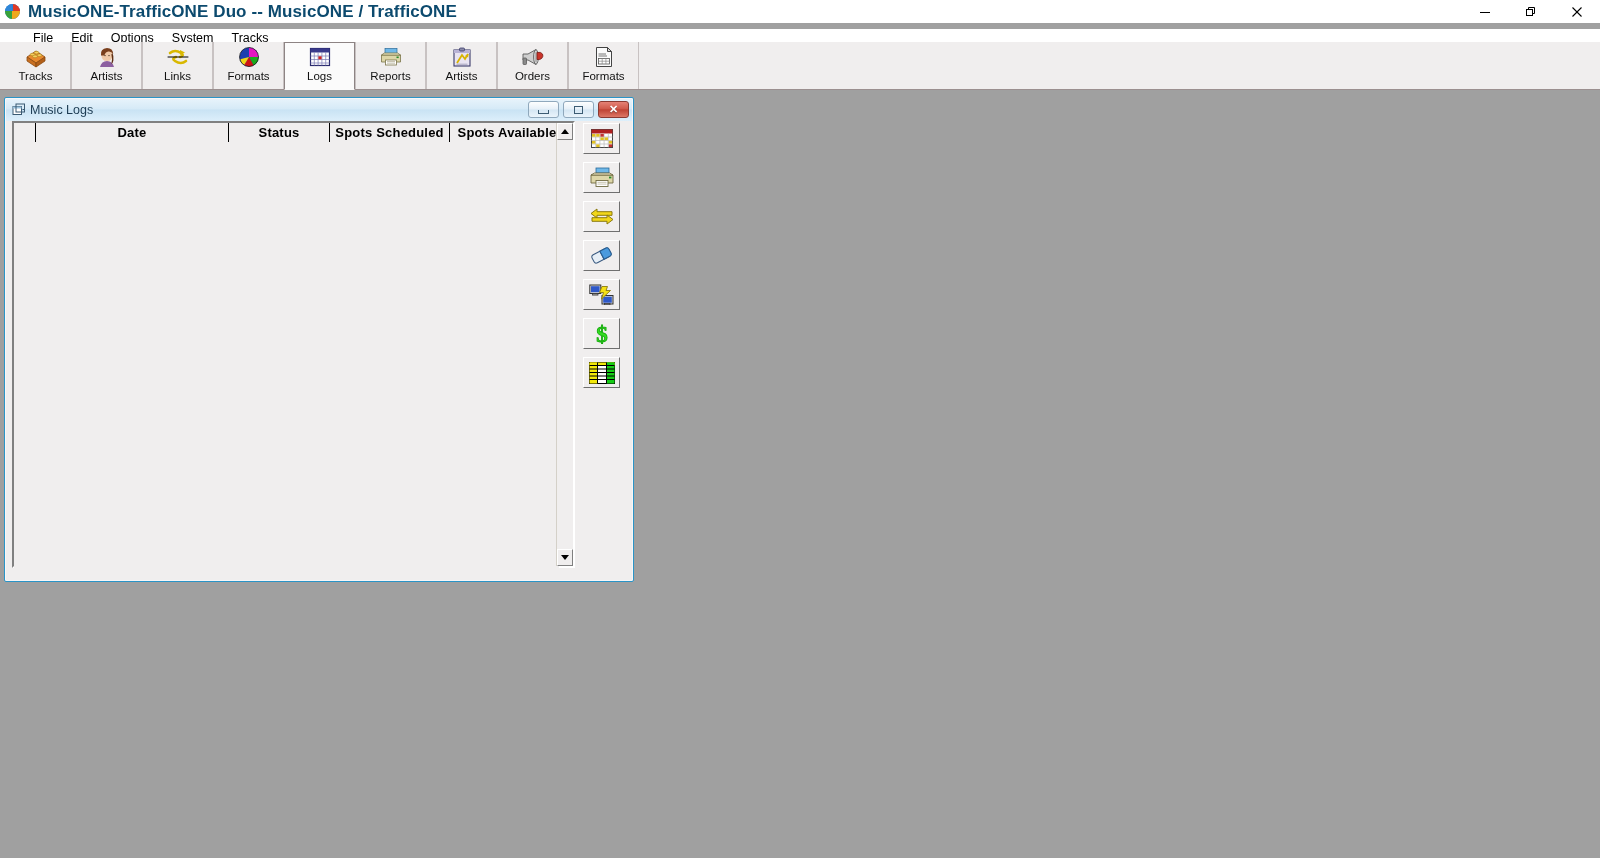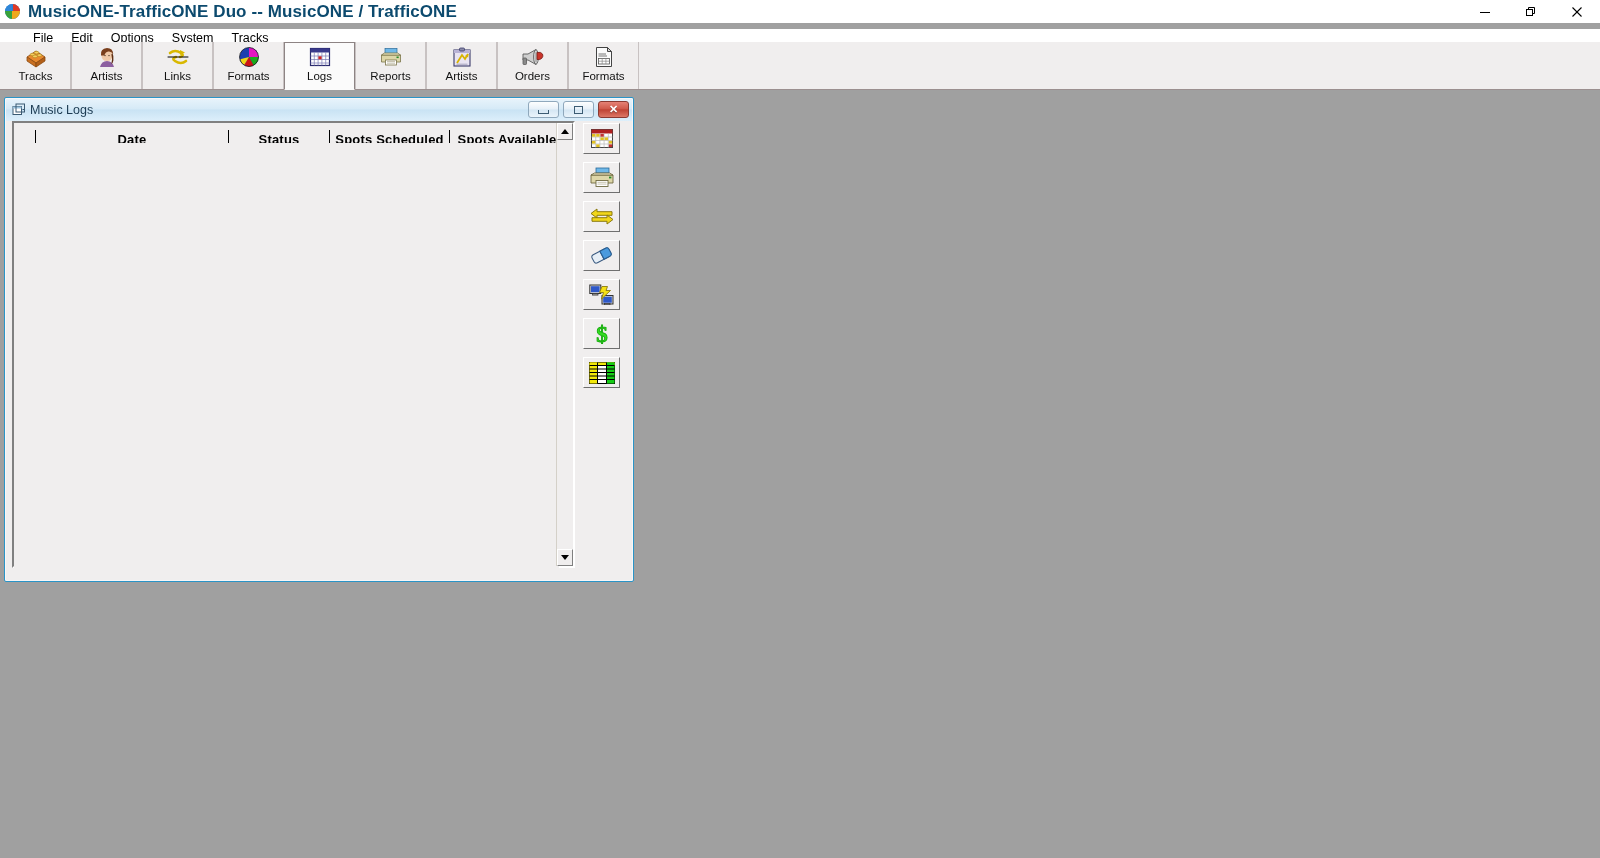--- a/index.html
+++ b/index.html
@@ -255,21 +255,21 @@
     left: 6px; top: 0px;
     width: 563px;
     height: 447px;
     box-sizing: border-box;
     border: 2px solid;
     border-color: #808080 #ffffff #ffffff #808080;
     background: #f0eeee;
   }
   #grid-head {
     position: absolute;
-    left: 0; top: 7px;
+    left: 0; top: 0;
     width: 100%;
     height: 19px;
     display: flex;
     box-sizing: border-box;
     background: #f0eeee;
     border-bottom: 1px solid #000000;
   }
   .gh {
     box-sizing: border-box;
     border-right: 1px solid #000000;

